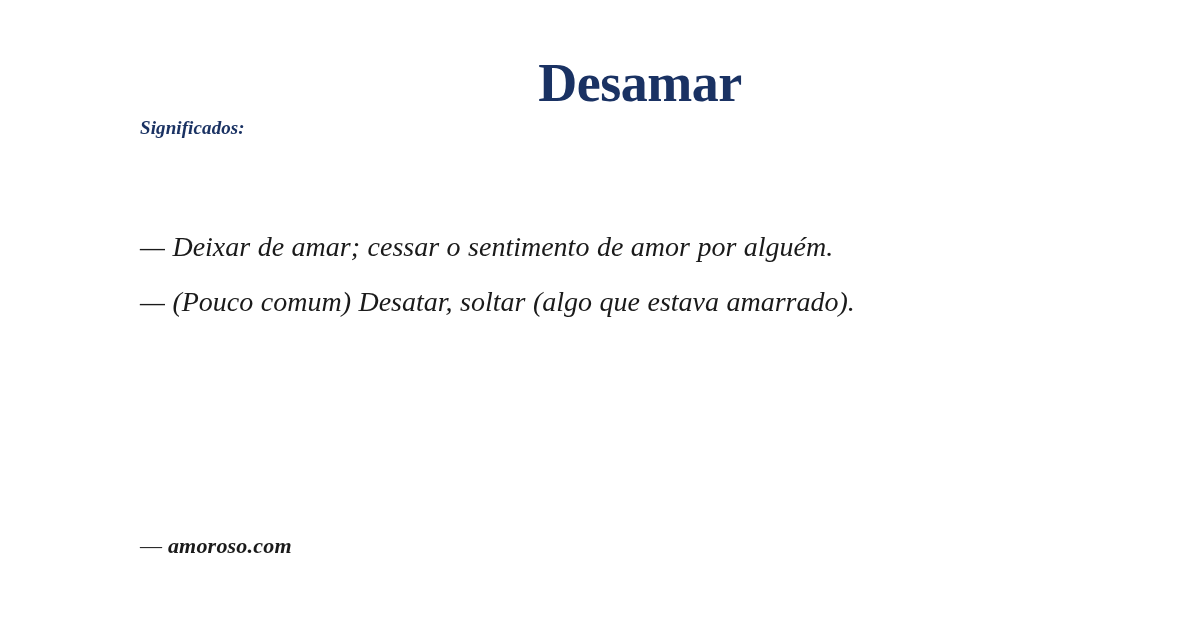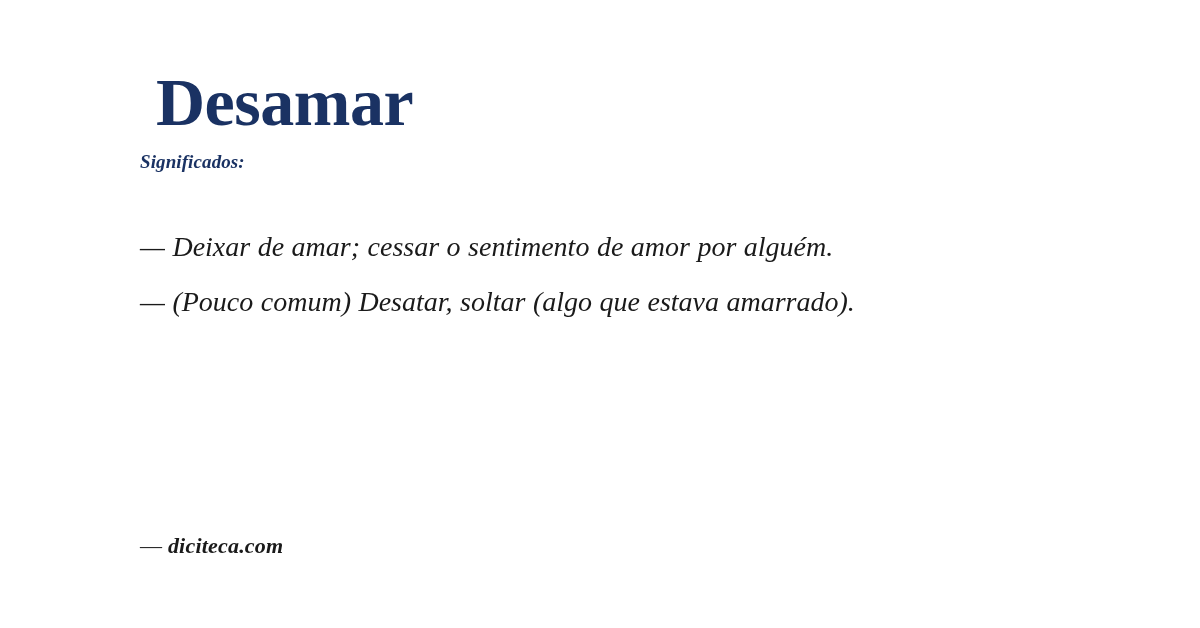--- a/index.html
+++ b/index.html
@@ -26,27 +26,28 @@
   
   .header {
     position: absolute;
     left: 140px;
     top: 52px;
     right: 60px;
   }
 
   .word-title {
     font-family: "Liberation Serif", "DejaVu Serif", serif;
-    font-size: 68px;
+    font-size: 54px;
     font-weight: 700;
     line-height: 1.0;
     color: #1a3263;
     letter-spacing: -0.5px;
-    margin: 16px;
+    margin: 4px;
     white-space: nowrap;
+    text-align: center;
   }
 
   .subtitle {
     font-family: "Liberation Serif", "DejaVu Serif", serif;
     font-size: 19px;
     font-weight: 700;
     font-style: italic;
     color: #1a3263;
     margin: 8px 0 0 0;
     line-height: 1.1;
@@ -122,17 +123,17 @@
     <p class="definition">
       <span class="dash">—</span>
       <span>(Pouco comum) Desatar, soltar (algo que estava amarrado).</span>
     </p>
 
   </div>
 
   <div class="footer">
     <p class="source">
       <span class="footer-dash">—</span>
-      <span>diciteca.com</span>
+      <span>amoroso.com</span>
     </p>
   </div>
 
 </div>
 
 </body></html>

